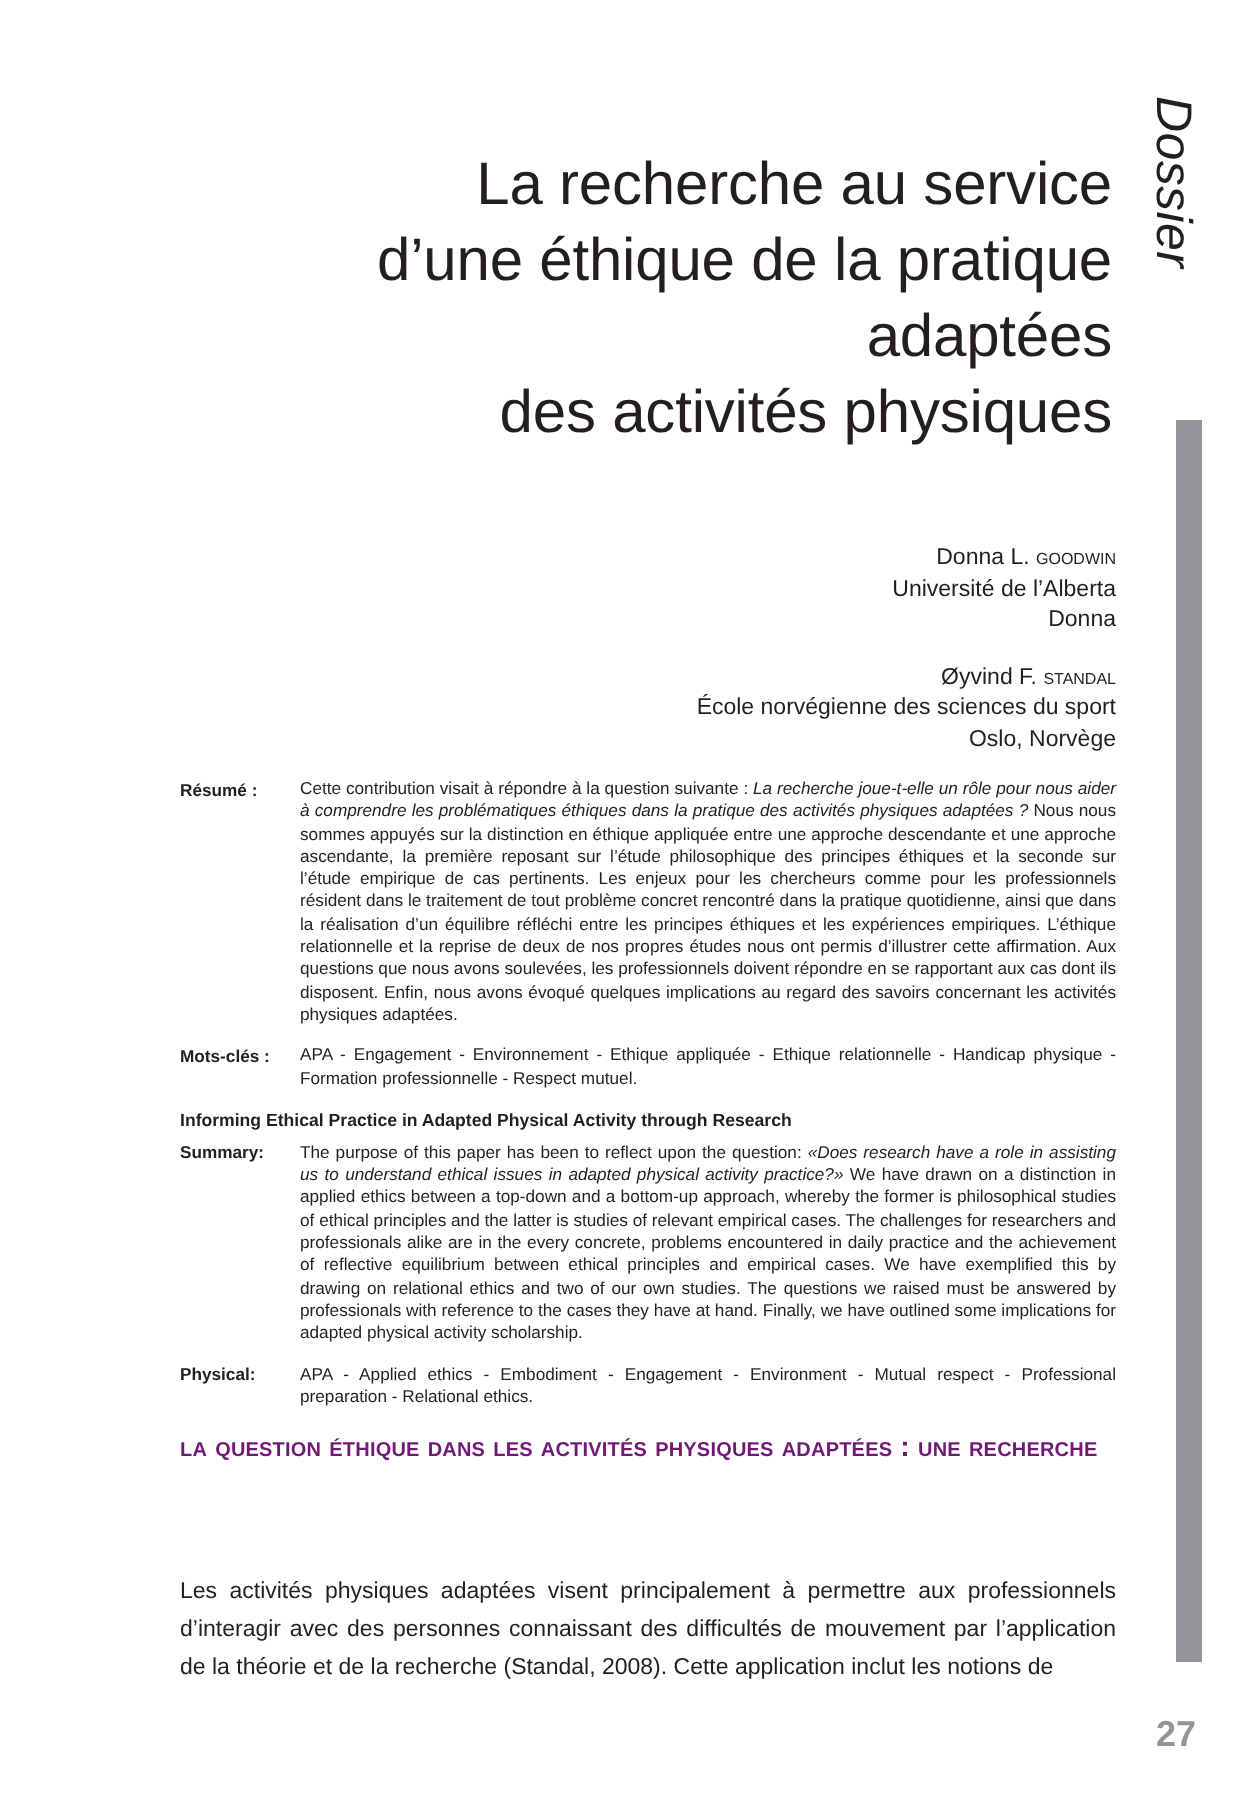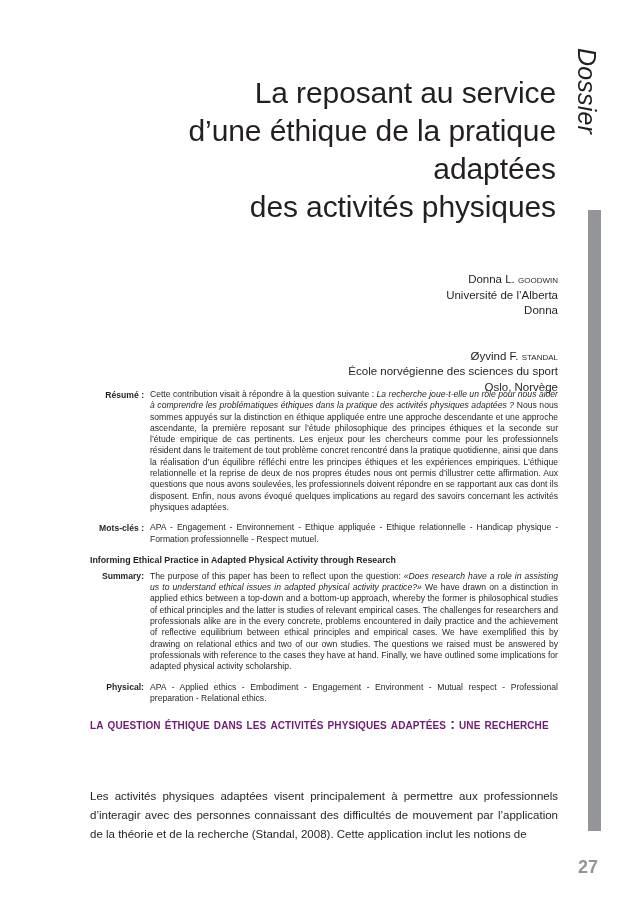--- a/index.html
+++ b/index.html
@@ -72,21 +72,21 @@
   .authors {
     position: absolute;
     left: 250px;
     top: 272px;
     width: 308px;
     text-align: right;
     font-size: 11.5px;
     line-height: 15.5px;
     color: #231f20;
   }
-  .author-group { margin-bottom: 30px; }
+  .author-group { margin-bottom: 13px; }
   .author-group:last-child { margin-bottom: 0; }
   .author-name { white-space: nowrap; }
   .sc {
     font-variant: small-caps;
     text-transform: lowercase;
   }
   .affil { white-space: nowrap; }
 
   
   .abstracts {
@@ -96,21 +96,21 @@
     width: 468px;
   }
   .meta-row {
     display: flex;
     align-items: flex-start;
     margin-bottom: 9px;
   }
   .meta-label {
     width: 54px;
     flex: 0 0 54px;
-    text-align: right;
+    text-align: left;
     font-weight: bold;
     font-size: 8.6px;
     line-height: 11.3px;
     white-space: nowrap;
     padding-top: 0.5px;
   }
   .meta-body {
     flex: 1 1 auto;
     padding-left: 6px;
     font-size: 8.6px;
@@ -192,21 +192,21 @@
 <body>
 
 <div class="page">
 
   <div class="dossier-tab">
     <div class="dossier-label">Dossier</div>
   </div>
   <div class="dossier-bar"></div>
 
   <div class="title-block">
-    <div class="title-line">La reposant au service</div>
+    <div class="title-line">La recherche au service</div>
     <div class="title-line">d’une éthique de la pratique</div>
     <div class="title-line">adaptées</div>
     <div class="title-line">des activités physiques</div>
   </div>
 
   <div class="authors">
     <div class="author-group">
       <div class="author-name"><span>Donna L. </span><span class="sc">Goodwin</span></div>
       <div class="affil">Université de l’Alberta</div>
       <div class="affil">Donna</div>

